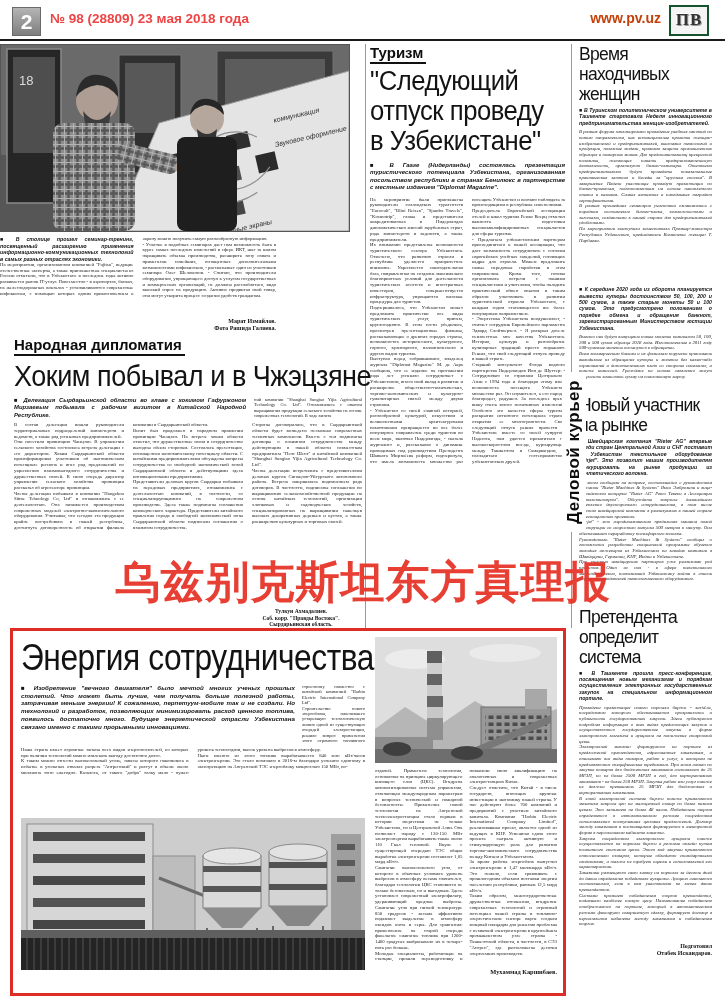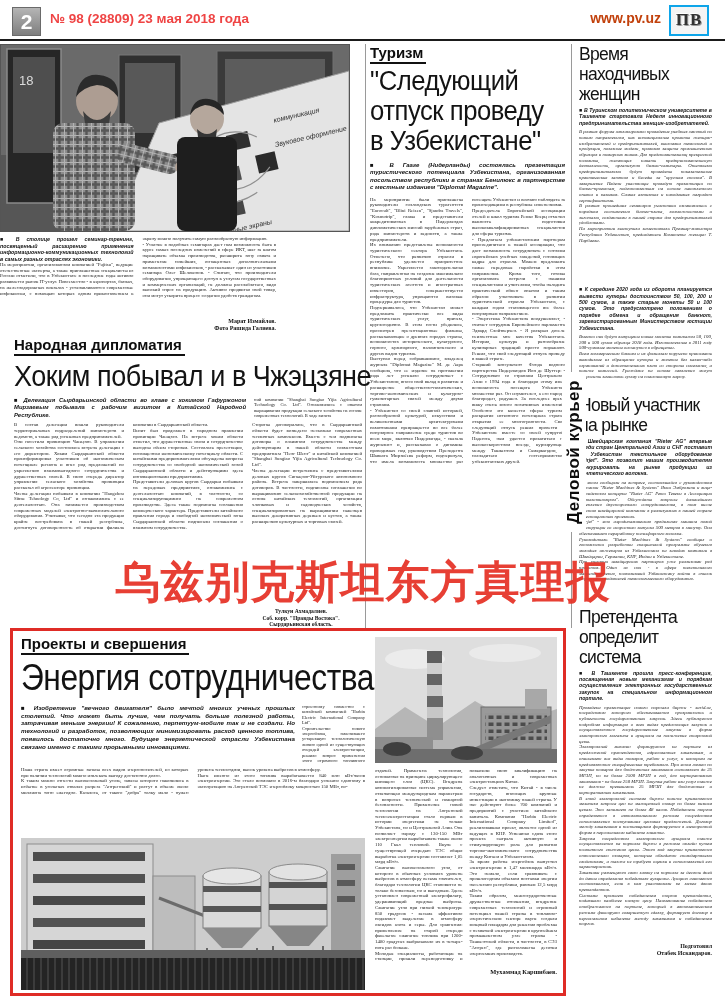--- a/index.html
+++ b/index.html
@@ -4,21 +4,21 @@
 <style>
   html,body{margin:0;padding:0;background:#e9e9e9;}
   #page{position:relative;width:725px;height:1007px;background:#ffffff;overflow:hidden;
         font-family:"Liberation Serif",serif;color:#1c1c1c;}
   
   #header{position:absolute;left:0;top:0;width:725px;height:39px;border-bottom:2px solid #1b1b1b;background:#fff;}
   .pagenum-box{position:absolute;left:12px;top:7px;width:27px;height:27px;background:linear-gradient(#b5b5b5,#7e7e7e);
         color:#fff;font:bold 21px/27px "Liberation Sans",sans-serif;text-align:center;border:1px solid #6a6a6a;}
   .issue{position:absolute;left:50px;top:11px;font:bold 13.5px "Liberation Sans",sans-serif;color:#ef4444;}
   .site{position:absolute;right:64px;top:10px;font:bold 14px "Liberation Sans",sans-serif;color:#c2410c;}
-  .pv-logo{position:absolute;right:16px;top:5px;width:36px;height:27px;border:2px solid #0ea5e9;background:#f4f4f4;
+  .pv-logo{position:absolute;right:16px;top:5px;width:36px;height:27px;border:2px solid #14532d;background:#f4f4f4;
         font:bold 17px/25px "Liberation Serif",serif;text-align:center;color:#333;
         text-shadow:1px 1px 0 #999, -1px -1px 0 #fff;letter-spacing:1px;}
   
   .t{text-align:justify;font-family:"Liberation Serif",serif;color:#1d1d1d;white-space:pre-line;}
   .small{font-size:4.8px;line-height:5.7px;}
   .tiny{font-size:4.5px;line-height:5.4px;}
   .lead{font-family:"Liberation Sans",sans-serif;font-weight:bold;font-style:italic;color:#141414;
         text-align:justify;white-space:pre-line;}
   .cols2{column-count:2;column-gap:9px;overflow:hidden;}
   .cols3{column-count:3;column-gap:9px;overflow:hidden;}
@@ -235,21 +235,20 @@
 Система признает победителем торгов претендента, подавшего наиболее низкую цену. Наименование победителя отображается на портале, который в автоматическом режиме фиксирует совершенную сделку, формирует договор в персональном кабинете между заказчиком и победителем торгов.</div>
       <div class="byline rail-byline">Подготовил
 Отабек Искандаров.</div>
     </div>
 
   </div>
 
   <div id="energy">
 
     <div class="en-left">
-      <span class="section-label">Проекты и свершения</span>
       <div class="headline">Энергия сотрудничества</div>
       <div class="en-top">
         <div class="lead en-lead">■ Изобретение "вечного двигателя" было мечтой многих ученых прошлых столетий. Что может быть лучше, чем получать больше полезной работы, затрачивая меньше энергии! К сожалению, перпетуум-мобиле так и не создали. Но технологий и разработок, позволяющих минимизировать расход ценного топлива, появилось достаточно много. Будущее энергетической отрасли Узбекистана связано именно с такими прорывными инновациями.</div>
         <div class="t tiny en-minicol">строенному совместно с китайской компанией "Harbin Electric International Company Ltd".
 Строительство нового энергоблока, заменившего устаревшую технологическую линию одной из существующих очередей электростанции, решило вопрос применения этого огромного топливного ресурса с максимальной</div>
       </div>
       <div class="t small cols2 en-cols">Наша страна имеет огромные запасы всех видов энергоносителей, из которых при наличии технологий можно извлекать выгоду достаточно долго.
 К таким можно отнести высокозольный уголь, запасы которого накопились в избытке в угольных отвалах разреза "Ангренский" и растут в объеме около миллиона тонн ежегодно. Казалось, от такого "добра" толку мало - нужен уровень теплоотдачи, высок уровень выбросов в атмосферу.
 Ныне именно из этого топлива вырабатывается 840 млн кВт/часов электроэнергии. Это стало возможно в 2016-м благодаря успешно сданному в эксплуатацию на Ангренской ТЭС энергоблоку мощностью 150 МВт, по-</div>
       <svg class="en-photo2" viewBox="0 0 344 152">

